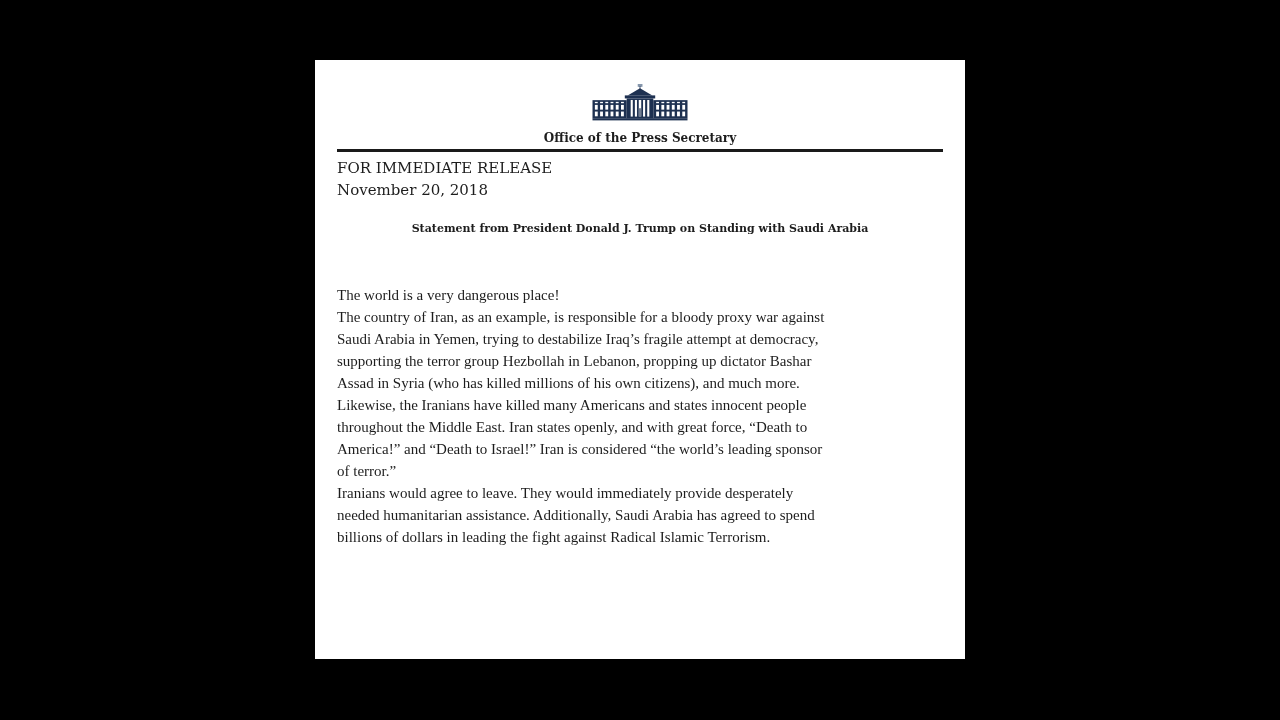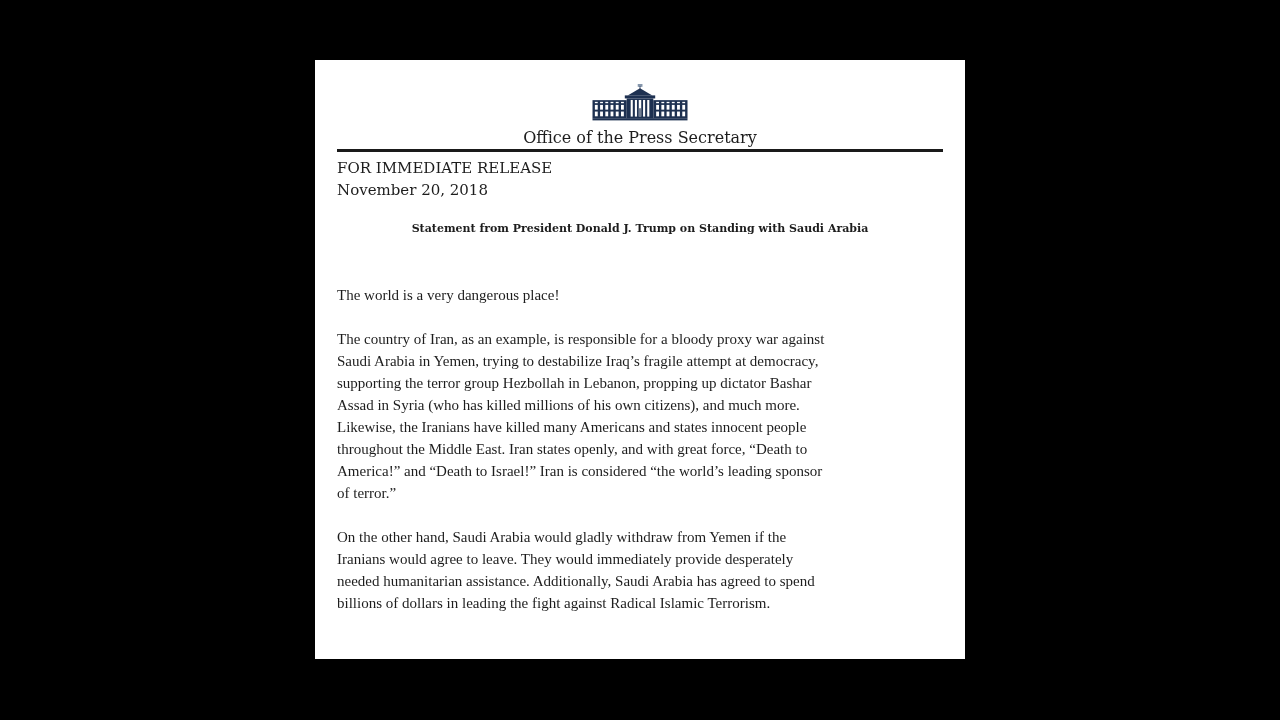--- a/index.html
+++ b/index.html
@@ -27,23 +27,24 @@
   }
   .content{ padding:0 22px; }
   .logo-wrap{
     width:100px; height:38px;
     margin:24px auto 0 auto;
     color:var(--navy);
   }
   .logo-wrap svg{ display:block; width:100%; height:100%; }
   .office-line{
     text-align:center;
-    font-size:16px;
+    font-size:12px;
     line-height:20px;
     margin-top:6px;
+    font-weight:bold;
   }
   .rule{
     height:0;
     border-bottom:3px solid var(--rule);
     margin-top:1px;
   }
   .release{ margin-top:5px; }
   .release div{
     font-size:15px;
     line-height:22px;
@@ -55,21 +56,21 @@
     line-height:22px;
     margin-top:17px;
   }
   .doc-subtitle{
     text-align:center;
     font-style:italic;
     font-size:15.5px;
     line-height:22px;
     margin-top:22px;
   }
-  .para{ margin-top:22px; }
+  .para{ }
   .para.first{ margin-top:44px; }
   .para .line{
     font-size:15px;
     line-height:22px;
     height:22px;
     white-space:pre;
     font-family:Liberation Serif, serif;
   }
 </style>
 </head>
@@ -167,20 +168,19 @@
       <div class="line">Saudi Arabia in Yemen, trying to destabilize Iraq’s fragile attempt at democracy,</div>
       <div class="line">supporting the terror group Hezbollah in Lebanon, propping up dictator Bashar</div>
       <div class="line">Assad in Syria (who has killed millions of his own citizens), and much more.</div>
       <div class="line">Likewise, the Iranians have killed many Americans and states innocent people</div>
       <div class="line">throughout the Middle East. Iran states openly, and with great force, “Death to</div>
       <div class="line">America!” and “Death to Israel!” Iran is considered “the world’s leading sponsor</div>
       <div class="line">of terror.”</div>
     </div>
 
     <div class="para">
-      <div class="line">On the other hand, Saudi Arabia would gladly withdraw from Yemen if the</div>
       <div class="line">Iranians would agree to leave. They would immediately provide desperately</div>
       <div class="line">needed humanitarian assistance. Additionally, Saudi Arabia has agreed to spend</div>
       <div class="line">billions of dollars in leading the fight against Radical Islamic Terrorism.</div>
     </div>
 
   </div>
 </div>
 
 </body></html>

